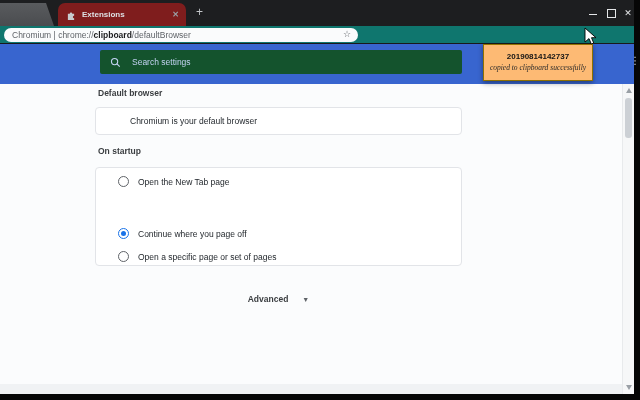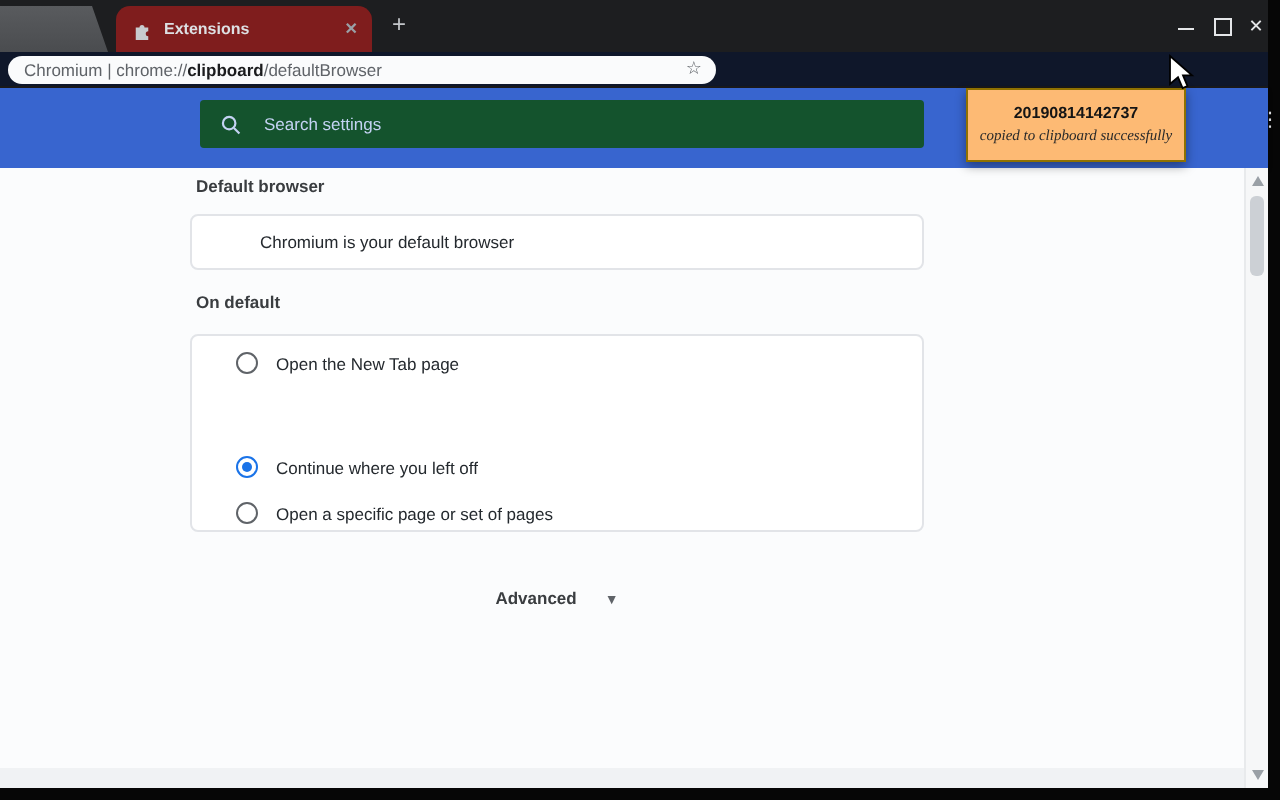--- a/index.html
+++ b/index.html
@@ -14,21 +14,21 @@
   #tab-puzzle{margin-left:8px;width:10px;height:10px;flex:0 0 auto;}
   #tab-title{margin-left:6px;font-size:8px;color:#dde0e3;white-space:nowrap;overflow:hidden;flex:1;}
   #tab-close{margin-right:7px;font-size:8px;color:#9aa0a6;flex:0 0 auto;cursor:default;}
   #newtab-btn{left:192px;top:5px;width:15px;height:15px;color:#c3c6c9;font-size:12px;line-height:15px;text-align:center;}
   .winctl{top:6px;height:14px;width:14px;}
   #win-min{left:586px;} #win-min span{position:absolute;left:3px;top:8px;width:8px;height:1.4px;background:#e4e6e8;}
   #win-max{left:604px;} #win-max span{position:absolute;left:3px;top:3px;width:7px;height:7px;border:1.2px solid #e4e6e8;}
   #win-close{left:621px;color:#e4e6e8;font-size:9px;line-height:14px;text-align:center;}
 
   
-  #toolbar{left:0;top:26px;width:634px;height:18px;background:#0f172a;border-bottom:1px solid #1a1a1c;box-sizing:border-box;}
+  #toolbar{left:0;top:26px;width:634px;height:18px;background:#0f766e;border-bottom:1px solid #1a1a1c;box-sizing:border-box;}
   #omnibox{left:4px;top:1.5px;width:354px;height:14.5px;background:#fafbfc;border-radius:8px;display:flex;align-items:center;font-size:8.5px;color:#5f6368;}
   #omnibox .seg{white-space:pre;}
   #omnibox .app{margin-left:8px;}
   #omnibox .hl{color:#1b1c1e;font-weight:bold;}
   #omni-star{position:absolute;right:7px;top:1px;font-size:9px;color:#5f6368;}
   .ticon{top:29px;height:12px;}
   .circ{border-radius:50%;}
   #ic-1{left:370px;width:11px;height:11px;background:#a7abaf;}
   #ic-2{left:390px;width:10px;height:11px;background:#55585c;border-radius:2px 2px 5px 2px;}
   #ic-3{left:408px;width:0;height:0;border-left:5.5px solid transparent;border-right:5.5px solid transparent;border-top:9px solid #454e59;top:31px;}
@@ -188,31 +188,31 @@
       <input id="search-input" placeholder="Search settings" style="">
     </div>
   </div>
 
   <div id="content" class="abs">
     <div id="h-default" class="abs heading">Default browser</div>
     <div id="card1" class="abs">
       <div id="card1-text" class="abs">Chromium is your default browser</div>
     </div>
 
-    <div id="h-startup" class="abs heading">On default</div>
+    <div id="h-startup" class="abs heading">On startup</div>
     <div id="card2" class="abs">
       <div id="row-opt1" class="row">
         <span class="radio"></span>
         <span class="rlabel">Open the New Tab page</span>
       </div>
       <div id="row-opt2" class="row">
         <span class="radio sel">
             <i></i>
           </span>
-        <span class="rlabel">Continue where you left off</span>
+        <span class="rlabel">Continue where you page off</span>
       </div>
       <div id="row-opt3" class="row">
         <span class="radio"></span>
         <span class="rlabel">Open a specific page or set of pages</span>
       </div>
     </div>
 
     <div id="advanced" class="abs"><span>Advanced</span><span class="caret">▼</span></div>
 
     <div id="bottom-band" class="abs"></div>

